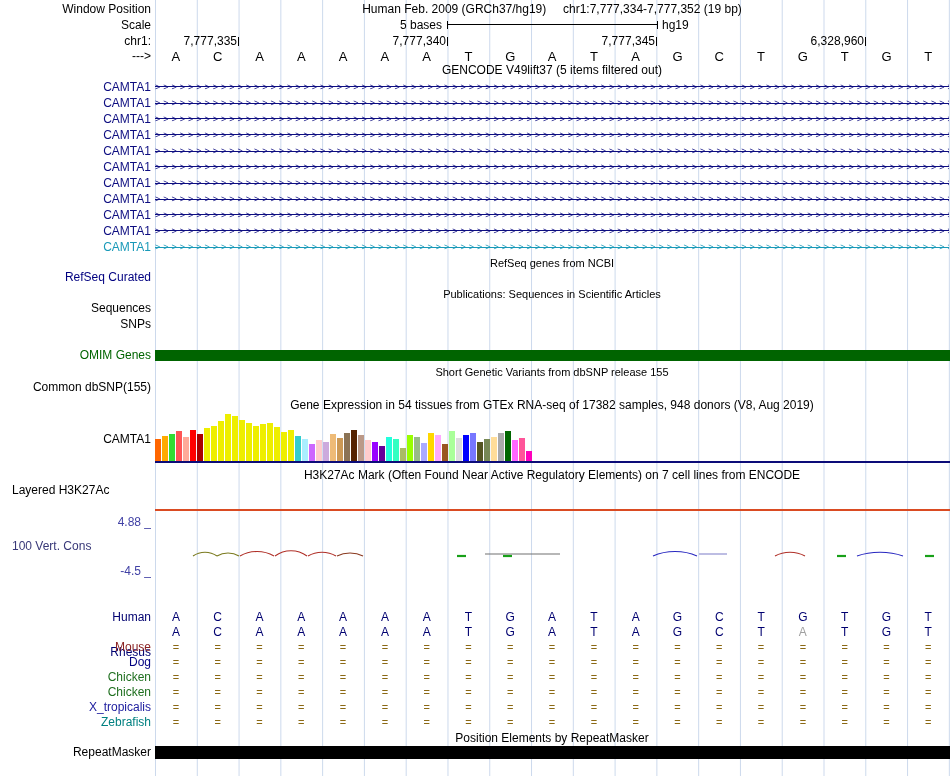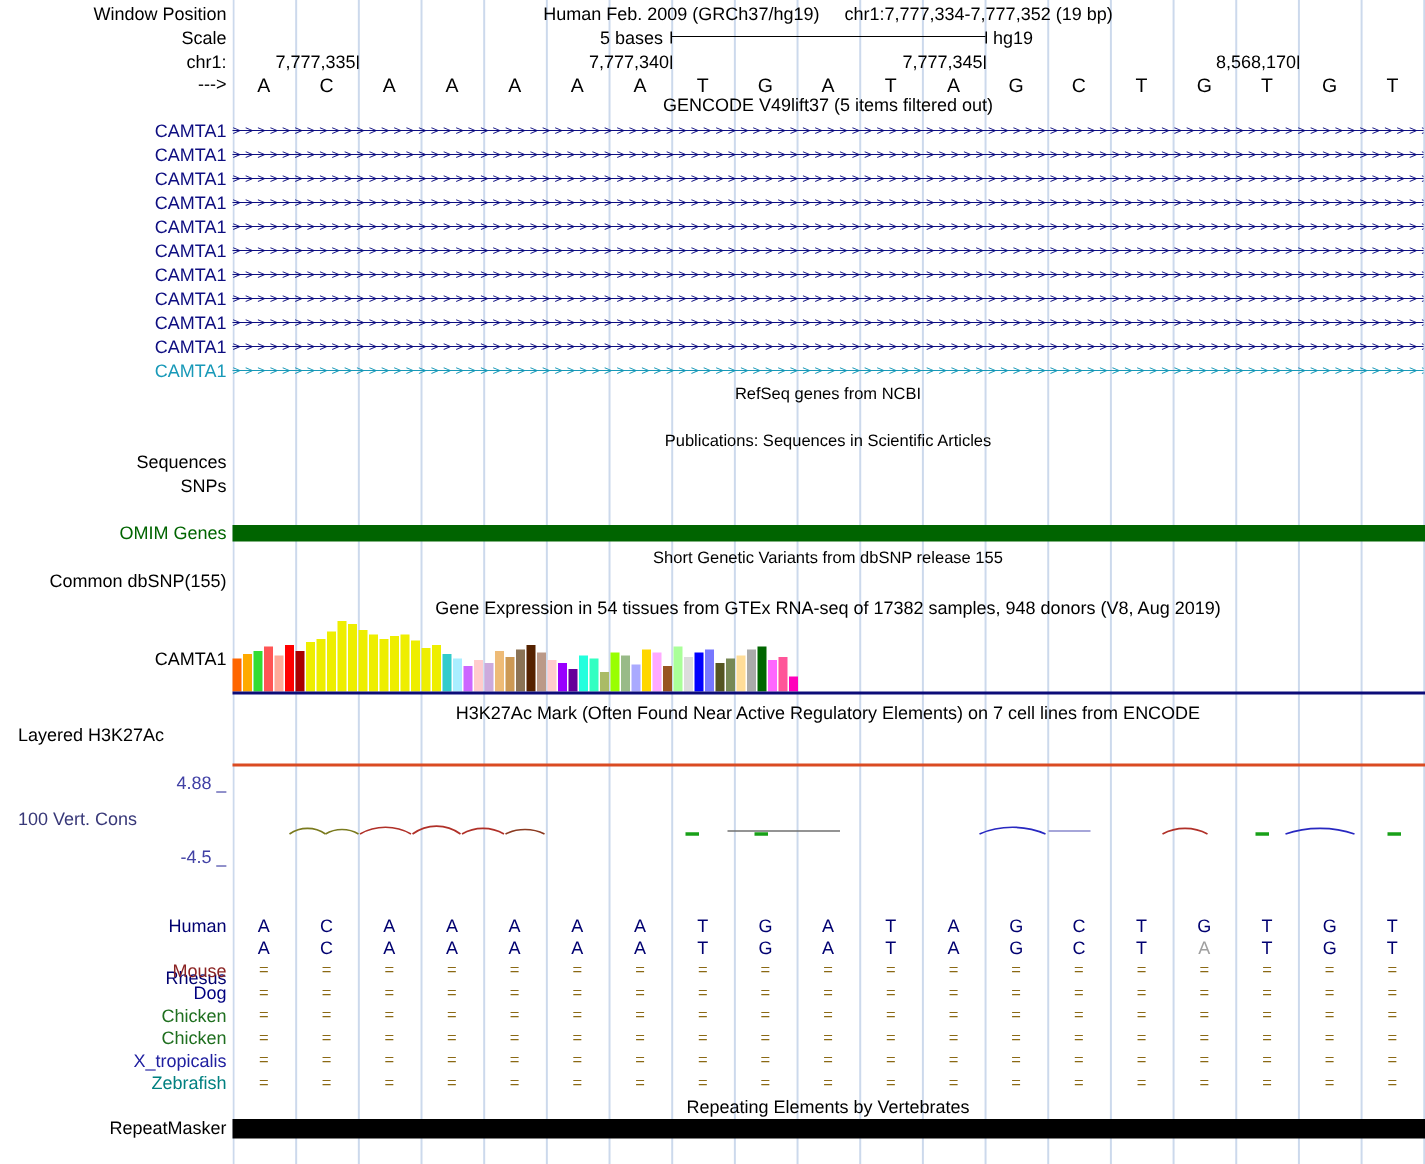--- a/index.html
+++ b/index.html
@@ -74,21 +74,21 @@
 
   <div class="row" style="top:34px;height:15px;line-height:15px">
     <div class="left-label">chr1:</div>
     <div class="track">
       <span class="chr-num" style="left:0px">7,777,335</span>
         <i class="chr-tick" style="left:83px"></i>
       <span class="chr-num" style="left:209px">7,777,340</span>
         <i class="chr-tick" style="left:292px"></i>
       <span class="chr-num" style="left:418px">7,777,345</span>
         <i class="chr-tick" style="left:501px"></i>
-      <span class="chr-num" style="left:627px">8,568,170</span>
+      <span class="chr-num" style="left:627px">6,328,960</span>
         <i class="chr-tick" style="left:710px"></i>
     </div>
   </div>
 
   <div class="row" style="top:49px;height:15px;line-height:15px">
     <div class="left-label">---&gt;</div>
     <div class="track cells-row ruler-row" id="ruler-cells">
         <span class="cell" style="color: rgb(0, 0, 0);">A</span>
         <span class="cell" style="color: rgb(0, 0, 0);">C</span>
         <span class="cell" style="color: rgb(0, 0, 0);">A</span>
@@ -110,20 +110,23 @@
         <span class="cell" style="color: rgb(0, 0, 0);">T</span>
       </div>
   </div>
 
   <div class="row" style="top:64px;height:13px;line-height:13px">
     <div class="track center-title">GENCODE V49lift37 (5 items filtered out)</div>
   </div>
 
   <div class="row" style="top:257px;height:12px;line-height:12px">
     <div class="track center-title sm">RefSeq genes from NCBI</div>
+  </div>
+  <div class="row" style="top:271px;height:13px;line-height:13px">
+    <div class="left-label" style="color: rgb(0, 0, 128);">RefSeq Curated</div>
   </div>
 
   <div class="row" style="top:288px;height:12px;line-height:12px">
     <div class="track center-title sm">Publications: Sequences in Scientific Articles</div>
   </div>
   <div class="row" style="top:318px;height:13px;line-height:13px">
     <div class="left-label">SNPs</div>
   </div>
   <div class="row" style="top:302px;height:13px;line-height:13px">
     <div class="left-label">Sequences</div>
@@ -235,21 +238,21 @@
       <path d="M 682 14 L 691 14" stroke="#18a018" fill="none" stroke-width="2.2"></path>
       <path d="M 702 14 C 715.8 9, 734.2 9, 748 14" stroke="#2828c0" fill="none" stroke-width="1.1"></path>
       <path d="M 770 14 L 779 14" stroke="#18a018" fill="none" stroke-width="2.2"></path>
     </svg>
   <div class="row" style="top:565px;height:13px;line-height:13px">
     <div class="left-label" style="color: rgb(65, 65, 165);">-4.5 _</div>
   </div>
 
 
   <div class="row" style="top:731px;height:14px;line-height:14px">
-    <div class="track center-title">Repeating Elements by Vertebrates</div>
+    <div class="track center-title">Position Elements by RepeatMasker</div>
   </div>
   <div class="row" style="top:746px;height:13px;line-height:13px">
     <div class="left-label">RepeatMasker</div>
   </div>
   <div id="rmsk-bar" style="background: rgb(0, 0, 0);"></div>
 <div class="t-row" style="top: 80px;">
       <div class="left-label" style="color: rgb(13, 13, 128);">CAMTA1</div>
       <div class="arrow-line" style="color: rgb(13, 13, 128);">&gt;&gt;&gt;&gt;&gt;&gt;&gt;&gt;&gt;&gt;&gt;&gt;&gt;&gt;&gt;&gt;&gt;&gt;&gt;&gt;&gt;&gt;&gt;&gt;&gt;&gt;&gt;&gt;&gt;&gt;&gt;&gt;&gt;&gt;&gt;&gt;&gt;&gt;&gt;&gt;&gt;&gt;&gt;&gt;&gt;&gt;&gt;&gt;&gt;&gt;&gt;&gt;&gt;&gt;&gt;&gt;&gt;&gt;&gt;&gt;&gt;&gt;&gt;&gt;&gt;&gt;&gt;&gt;&gt;&gt;&gt;&gt;&gt;&gt;&gt;&gt;&gt;&gt;&gt;&gt;&gt;&gt;&gt;&gt;&gt;&gt;&gt;&gt;&gt;&gt;&gt;&gt;&gt;&gt;&gt;&gt;&gt;&gt;&gt;&gt;&gt;&gt;&gt;&gt;&gt;&gt;&gt;&gt;&gt;&gt;&gt;&gt;&gt;&gt;&gt;&gt;&gt;&gt;&gt;&gt;</div>
     </div>
     <div class="t-row" style="top: 96px;">

